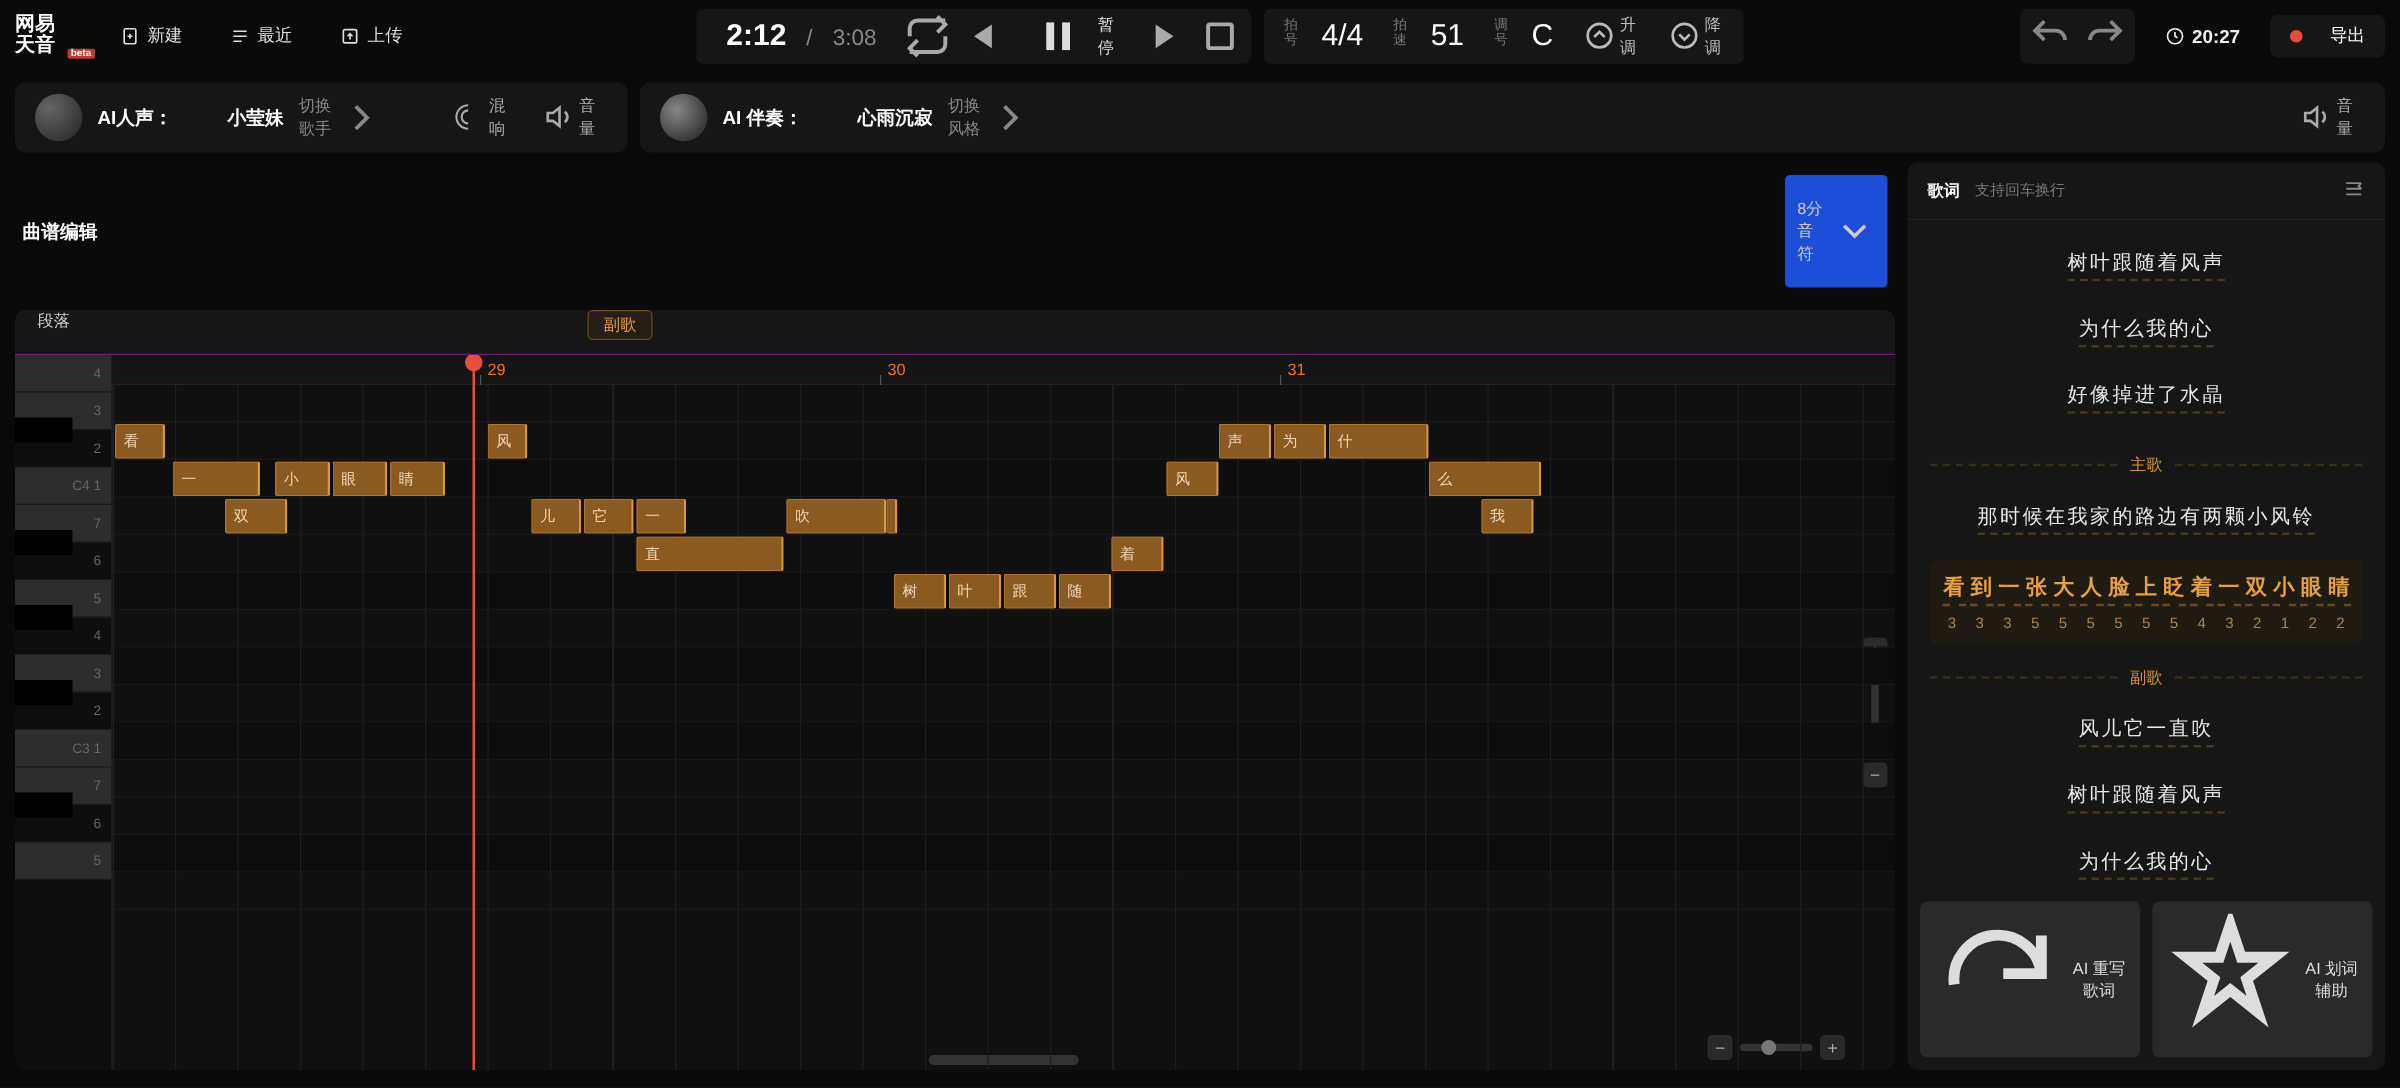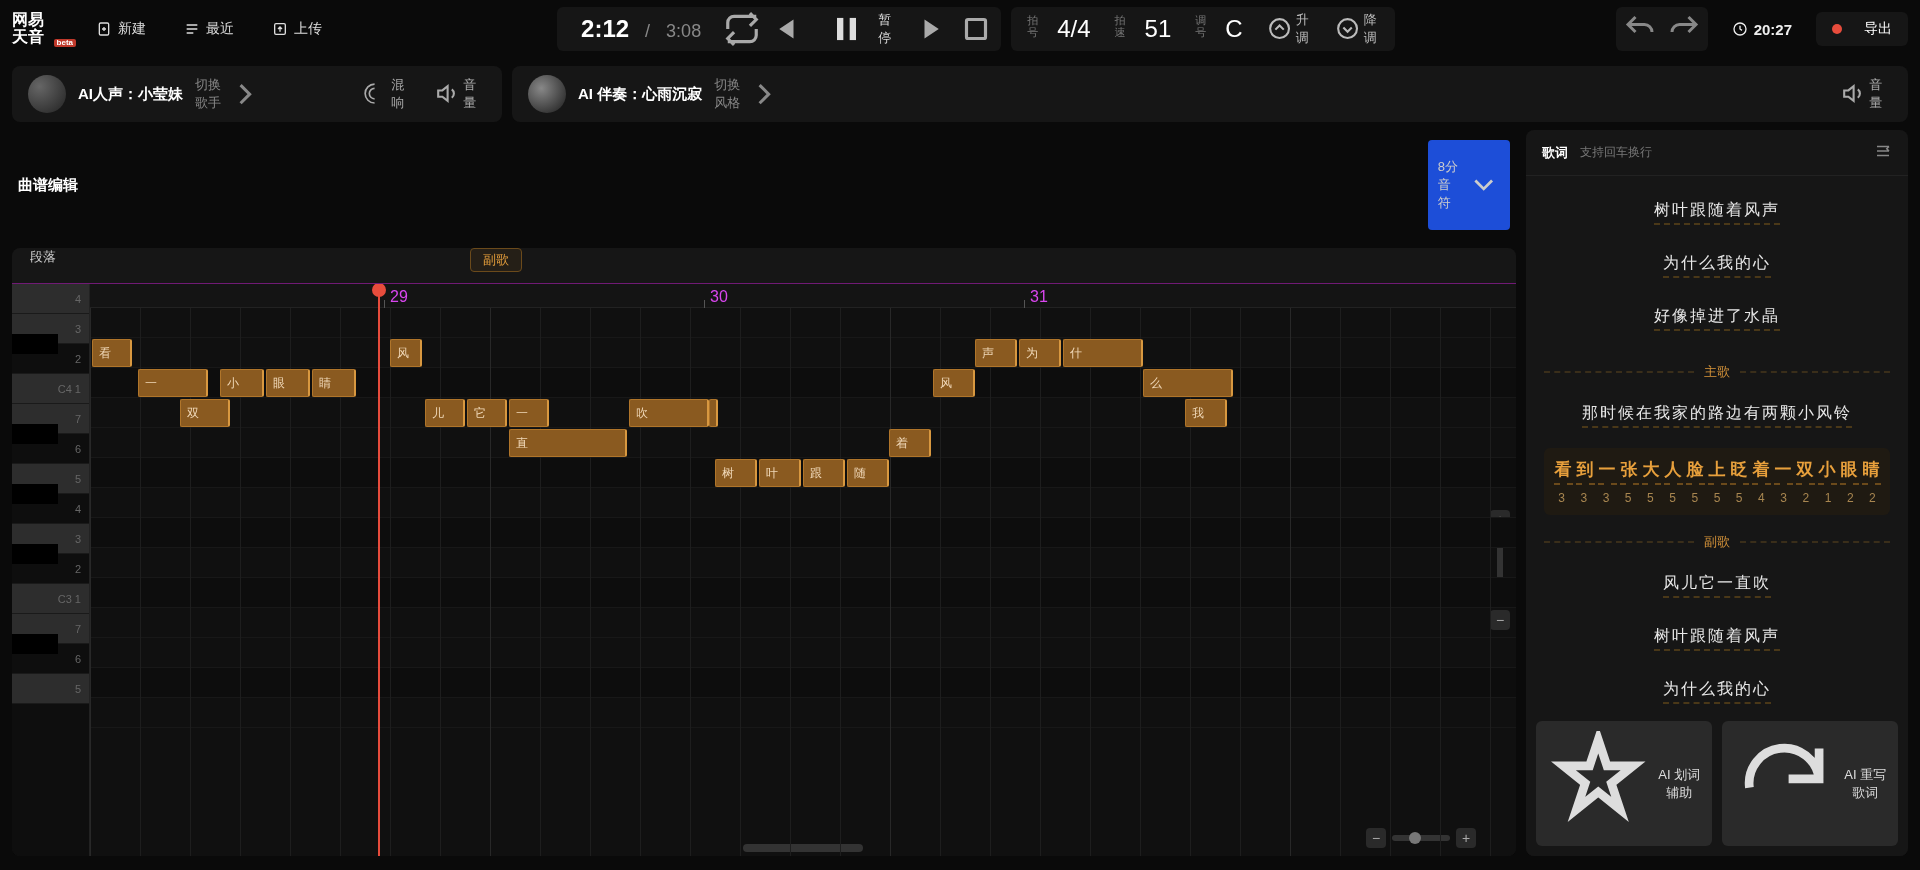--- a/index.html
+++ b/index.html
@@ -35,21 +35,21 @@
 .export-btn .dot { width: 10px; height: 10px; border-radius: 50%; background: #e74c3c; }
 
 
 .tracks-row { display: flex; gap: 10px; padding: 8px 12px; }
 .track-head { flex: 0 0 auto; display: flex; align-items: center; gap: 12px; background: #161616; border-radius: 8px; padding: 10px 16px; height: 56px; }
 .track-head.voice { width: 490px; }
 .track-head.accomp { flex: 1; }
 .avatar { width: 38px; height: 38px; border-radius: 50%; background: radial-gradient(circle at 30% 30%, #666, #222); }
 .avatar.moon { background: radial-gradient(circle at 35% 35%, #888, #1a1a1a); }
 .track-title { color: #fff; font-weight: 600; font-size: 15px; }
-.track-name { color: #fff; font-weight: 700; }
+.track-name { color: #fff; font-weight: 700; margin-left: 44px; }
 .switch-link { color: #888; font-size: 13px; cursor: pointer; display: flex; align-items: center; gap: 4px; }
 .track-spacer { flex: 1; }
 .track-ctrl { color: #aaa; font-size: 13px; display: flex; align-items: center; gap: 4px; cursor: pointer; padding: 4px 8px; }
 
 
 .main { display: flex; gap: 10px; padding: 0 12px 12px; height: calc(100% - 58px - 74px); }
 .left { flex: 1; display: flex; flex-direction: column; gap: 8px; min-width: 0; }
 .right { width: 382px; background: #161616; border-radius: 8px; display: flex; flex-direction: column; overflow: hidden; }
 
 .editor-hdr { display: flex; align-items: center; gap: 14px; padding: 10px 6px; color: #aaa; }
@@ -64,21 +64,21 @@
 
 .piano-roll { flex: 1; display: flex; overflow: hidden; position: relative; }
 .keys { width: 78px; background: #0e0e0e; border-right: 1px solid #222; display: flex; flex-direction: column; }
 .key-row { height: 30px; border-bottom: 1px solid #1a1a1a; position: relative; display: flex; align-items: center; justify-content: flex-end; padding-right: 8px; color: #666; font-size: 11px; }
 .key-row.white { background: #2d2d2d; }
 .key-row.black::before { content: ''; position: absolute; left: 0; top: -10px; height: 20px; width: 46px; background: #000; z-index: 2; }
 .key-row .kl { z-index: 3; }
 
 .grid { flex: 1; position: relative; overflow: hidden; background: #101010; }
 .ruler { position: absolute; left: 0; right: 0; top: 0; height: 24px; background: #141414; border-bottom: 1px solid #222; z-index: 5; }
-.bar-num { position: absolute; top: 4px; color: #d946ef; font-size: 16px; }
+.bar-num { position: absolute; top: 4px; color: #f97316; font-size: 13px; }
 .row-bg { position: absolute; left: 0; right: 0; height: 30px; border-bottom: 1px solid #181818; }
 .row-bg.dark { background: #0d0d0d; }
 .col-line { position: absolute; top: 0; bottom: 0; width: 1px; background: #1e1e1e; }
 .col-line.bar { background: #282828; }
 .playhead { position: absolute; top: 0; bottom: 0; width: 2px; background: #e74c3c; z-index: 10; }
 .playhead::before { content: ''; position: absolute; top: -1px; left: -6px; width: 14px; height: 14px; background: #e74c3c; border-radius: 50%; }
 
 .note { position: absolute; height: 28px; background: #8a5a20; border: 1px solid #b0752a; border-right: 2px solid #d89840; border-radius: 2px; color: #f0d8b8; font-size: 12px; padding-left: 6px; display: flex; align-items: center; overflow: hidden; }
 
 .zoom-ctrl { position: absolute; display: flex; align-items: center; gap: 6px; }
@@ -495,25 +495,25 @@
         </div>
         <div class="lyr-divider">副歌</div>
         <div class="lyr-line"><span class="ul">风儿它一直吹</span></div>
         <div class="lyr-line"><span class="ul">树叶跟随着风声</span></div>
         <div class="lyr-line"><span class="ul">为什么我的心</span></div>
         <div class="lyr-line"><span class="ul">好像掉进了水晶</span></div>
       </div>
     <div class="lyr-foot">
       <div class="lyr-btn">
         <svg width="14" height="14" viewBox="0 0 24 24" fill="none" stroke="currentColor" stroke-width="2">
+            <path d="M20 11A8 8 0 104 13M20 4v7h-7"></path>
+          </svg>
+        <span>AI 重写歌词</span>
+      </div>
+      <div class="lyr-btn">
+        <svg width="14" height="14" viewBox="0 0 24 24" fill="none" stroke="currentColor" stroke-width="2">
             <path d="M12 2l2 6h6l-5 4 2 6-5-4-5 4 2-6-5-4h6z"></path>
           </svg>
         <span>AI 划词辅助</span>
       </div>
-      <div class="lyr-btn">
-        <svg width="14" height="14" viewBox="0 0 24 24" fill="none" stroke="currentColor" stroke-width="2">
-            <path d="M20 11A8 8 0 104 13M20 4v7h-7"></path>
-          </svg>
-        <span>AI 重写歌词</span>
-      </div>
     </div>
   </div>
 </div>
 
 </body></html>

